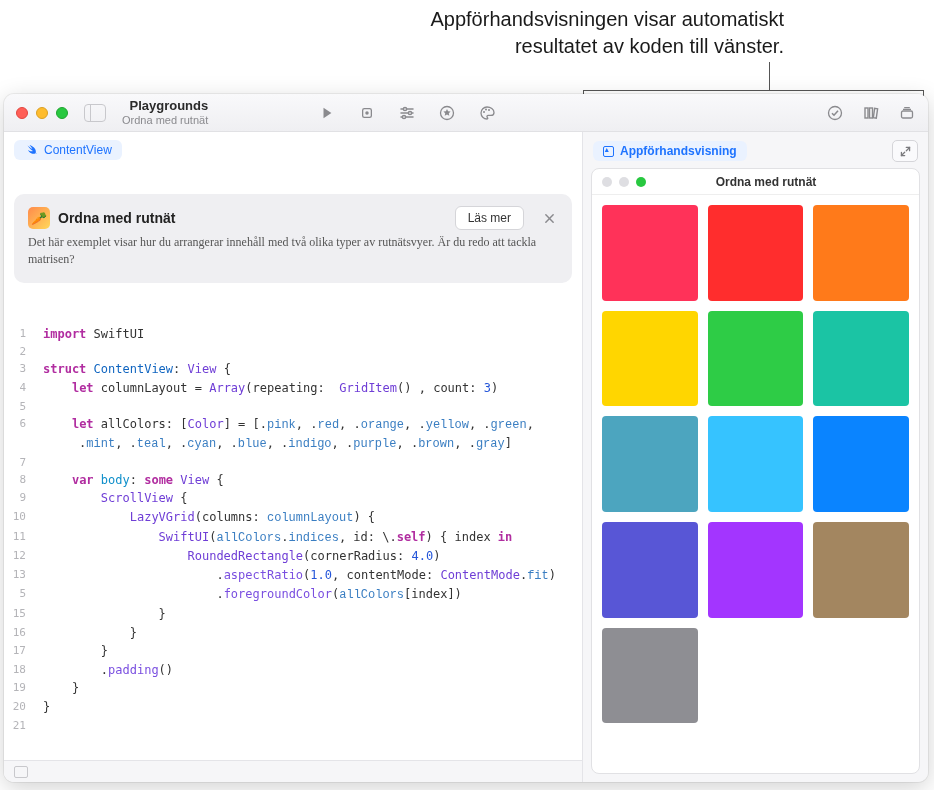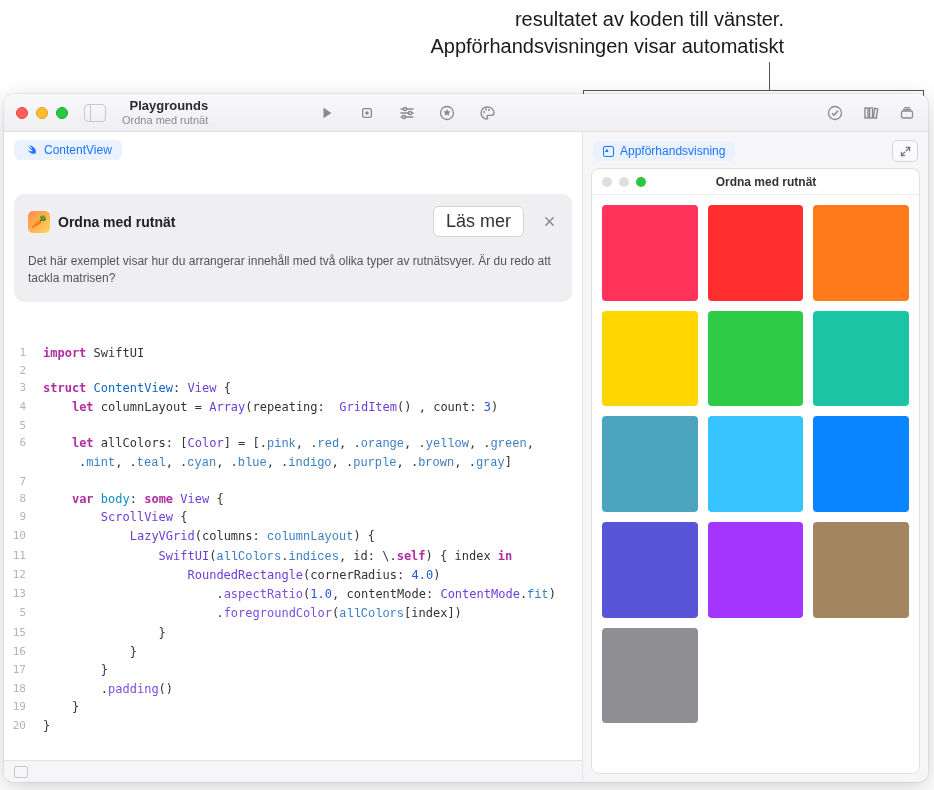--- a/index.html
+++ b/index.html
@@ -96,27 +96,27 @@
   .info-head { display:flex; align-items:center; gap:8px; }
   .info-head .icon {
     width:22px; height:22px; border-radius:5px;
     background: linear-gradient(135deg,#ff8a4b,#ffd85a);
     display:flex; align-items:center; justify-content:center; font-size:13px;
   }
   .info-head .title { font-weight:600; font-size:14px; color:#222;}
   .info-head .spacer { flex:1;}
   .read-more {
     background:#fff; border:1px solid #d5d5d9; border-radius:6px;
-    font-size:18px; padding:4px 12px; color:#333; cursor:pointer;
+    font-size:12px; padding:4px 12px; color:#333; cursor:pointer;
   }
   .close-x {
     width:18px; height:18px; color:#8a8a8e; margin-left:8px; cursor:pointer;
     display:flex; align-items:center; justify-content:center; font-size:14px;
   }
-  .info-desc { margin-top:16px; font-size:12px; color:#555; line-height:1.45;}
+  .info-desc { margin-top:4px; font-size:12px; color:#555; line-height:1.45;font-family:Liberation Serif, serif;}
   .editor {
     flex:1; overflow:auto; padding:8px 0 8px 0;
     font-family: "SF Mono", Menlo, Consolas, monospace;
     font-size:12px; line-height:1.55;
   }
   .code-row { display:flex; }
   .gutter {
     width:32px; text-align:right; color:#b4b4b8; padding-right:10px;
     user-select:none; flex-shrink:0; font-size:11px;
   }
@@ -130,21 +130,21 @@
   .id { color:#1065c0;}
   .right {
     width:346px; border-left:1px solid #e4e4e8;
     display:flex; flex-direction:column; background:#f6f6f8;
   }
   .right-tabbar {
     display:flex; align-items:center; padding:8px 10px 6px 10px;
   }
   .right-chip {
     display:inline-flex; align-items:center; gap:6px;
-    background:#eaf2ff; color:#1e73ff; font-size:12px; font-weight:400;
+    background:#eaf2ff; color:#1e73ff; font-size:12px; font-weight:700;
     padding:3px 10px; border-radius:6px;
   }
   .right-chip .sq { width:11px; height:11px; border:1.5px solid #1e73ff; border-radius:2px; position:relative;}
   .right-chip .sq::after{content:"▴"; position:absolute; font-size:7px; left:1px; top:-1px; color:#1e73ff;}
   .expand-btn {
     margin-left:auto; width:26px; height:22px; border:1px solid #d5d5d9; 
     border-radius:5px; background:#fafafc; display:flex; align-items:center; justify-content:center;
     color:#7a7a7e; cursor:pointer;
   }
   .preview-window {
@@ -168,22 +168,22 @@
   .status-strip {
     height:22px; border-top:1px solid #e4e4e8; background:#f6f6f8;
     display:flex; align-items:center; padding:0 10px;
   }
   .status-strip .si { width:14px; height:12px; border:1px solid #c8c8cc; border-radius:2px;}
 </style>
 </head>
 <body>
 
 <div class="annotation">
+  <div>Appförhandsvisningen visar automatiskt</div>
   <div>resultatet av koden till vänster.</div>
-  <div>Appförhandsvisningen visar automatiskt</div>
 </div>
 <div class="callout-v" style="left:769px; top:62px; height:28px;"></div>
 <div class="callout-h" style="left:583px; top:90px; width:340px;"></div>
 <div class="callout-v" style="left:583px; top:90px; height:6px;"></div>
 <div class="callout-v" style="left:923px; top:90px; height:6px;"></div>
 
 <div class="window">
 
   <div class="titlebar">
     <div class="traffic">

